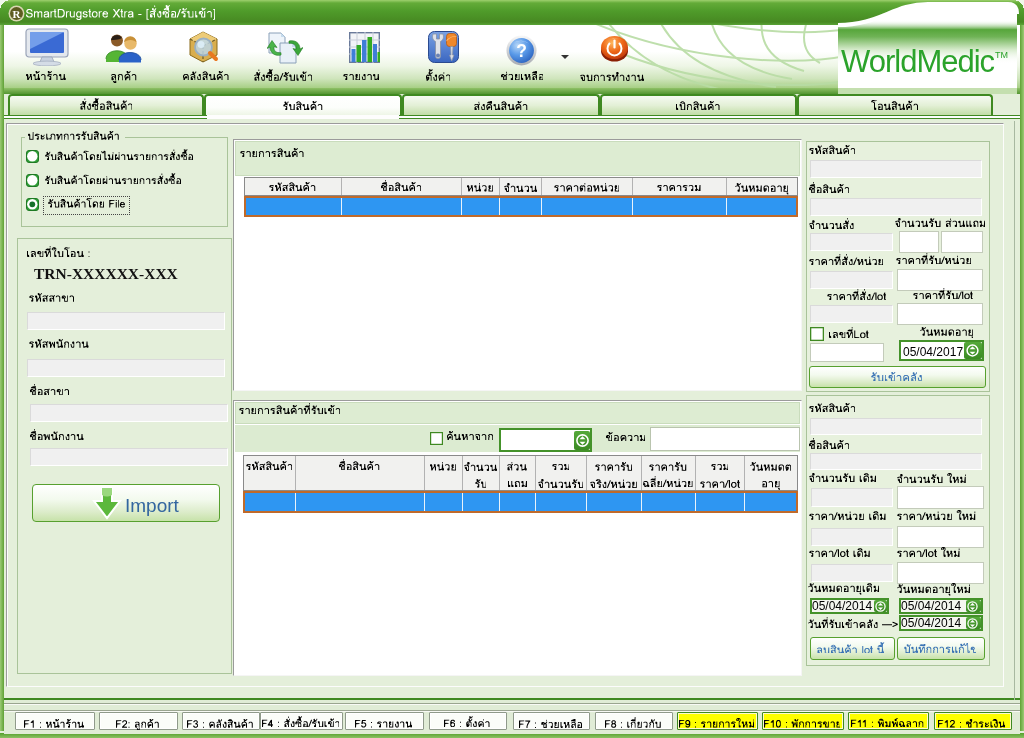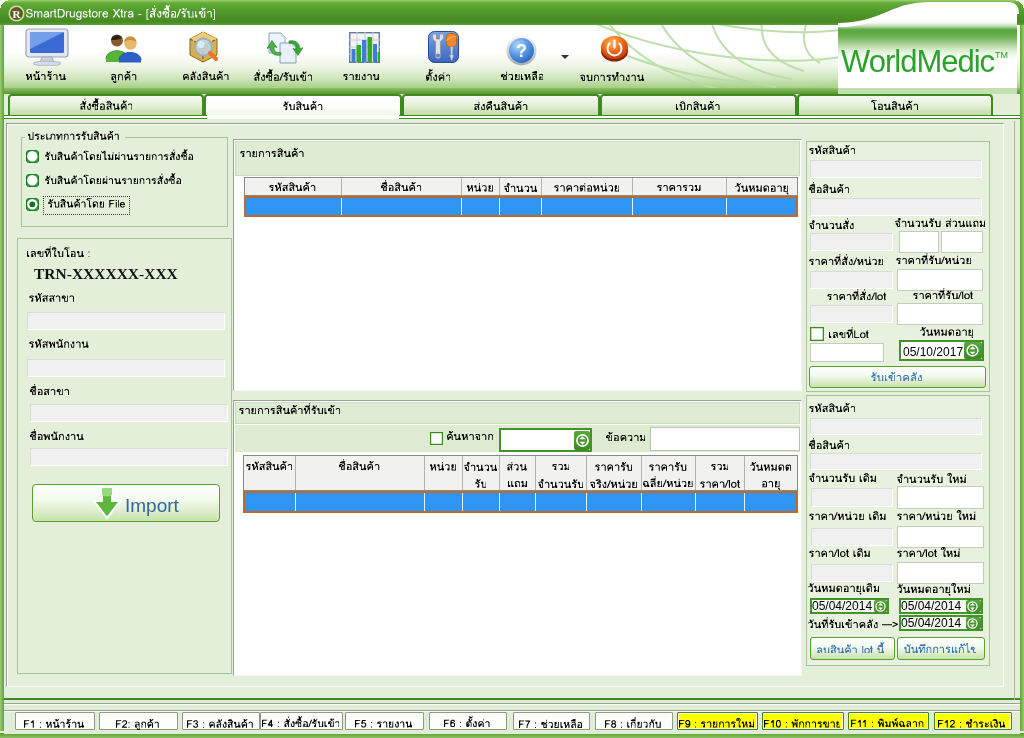--- a/index.html
+++ b/index.html
@@ -253,21 +253,21 @@
 <svg class="abs" style="left:810px;top:327px" width="14" height="14" viewBox="0 0 14 14">
     <rect x="0.5" y="0.5" width="13" height="13" fill="#fff" stroke="#3f8921" stroke-width="1.6"></rect>
   </svg>
 <div class="winp" style="left:810px;top:343px;width:72px;height:17px;"></div>
 <div class="dc" style="left:899px;top:340px;width:85px;height:21px;box-sizing:border-box;"></div>
 <div class="dcb" style="left:964px;top:342px;width:18px;height:17px;"></div>
 <svg class="abs" style="left:966px;top:344px" width="13" height="13" viewBox="0 0 13 13">
 <circle cx="6.5" cy="6.5" r="5.4" fill="none" stroke="#fff" stroke-width="1.5"></circle>
 <path d="M3.5,5.2 L9.5,5.2 L6.5,2.4 Z M3.5,7.8 L9.5,7.8 L6.5,10.6 Z" fill="#fff"></path>
   </svg>
-<div class="abs" style="left:903px;top:345px;font-size:12px;color:#000;">05/10/2017</div>
+<div class="abs" style="left:903px;top:345px;font-size:12px;color:#000;">05/04/2017</div>
 <div class="btn" style="left:809px;top:366px;width:175px;height:20px;border-radius:3px;"></div>
 <div class="inp" style="left:810px;top:418px;width:170px;height:15px;"></div>
 <div class="inp" style="left:810px;top:453px;width:170px;height:15px;"></div>
 <div class="inp" style="left:811px;top:488px;width:80px;height:17px;"></div>
 <div class="winp" style="left:897px;top:486px;width:85px;height:21px;"></div>
 <div class="inp" style="left:811px;top:528px;width:80px;height:16px;"></div>
 <div class="winp" style="left:897px;top:526px;width:85px;height:20px;"></div>
 <div class="inp" style="left:811px;top:564px;width:80px;height:16px;"></div>
 <div class="winp" style="left:897px;top:562px;width:85px;height:20px;"></div>
 <div class="dc" style="left:810px;top:598px;width:79px;height:16px;box-sizing:border-box;background:#f4f6f0;"></div>

